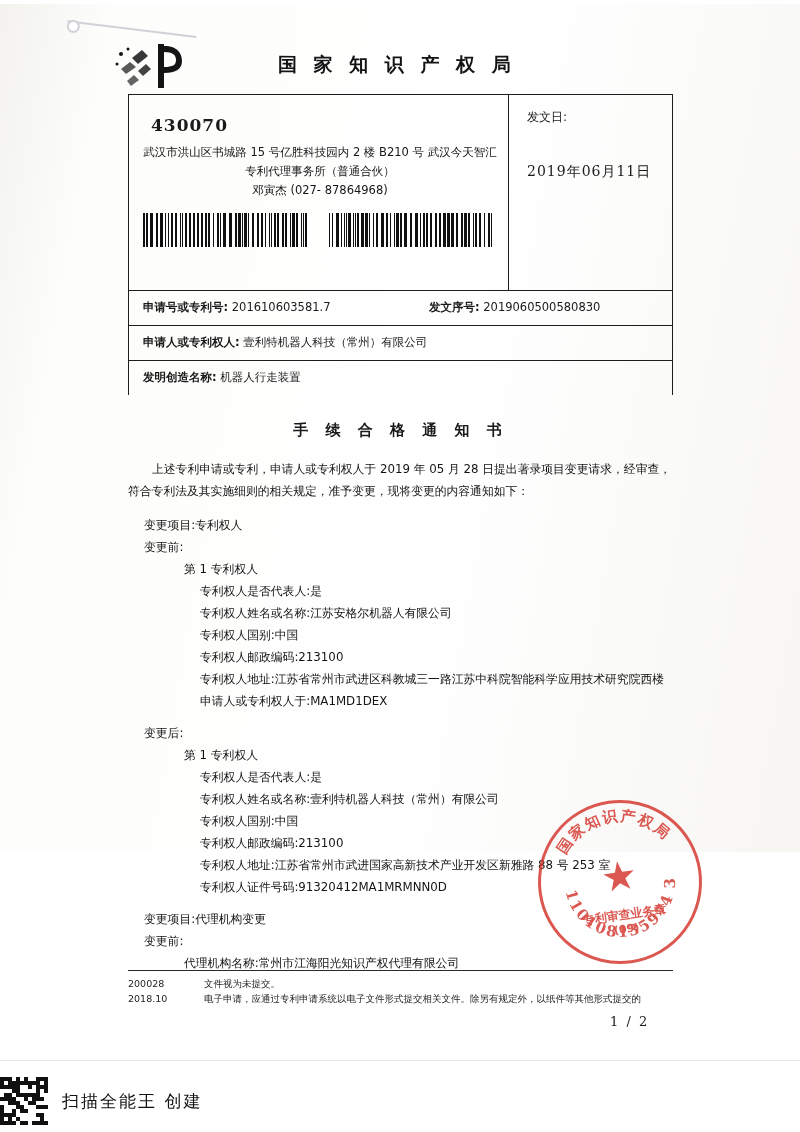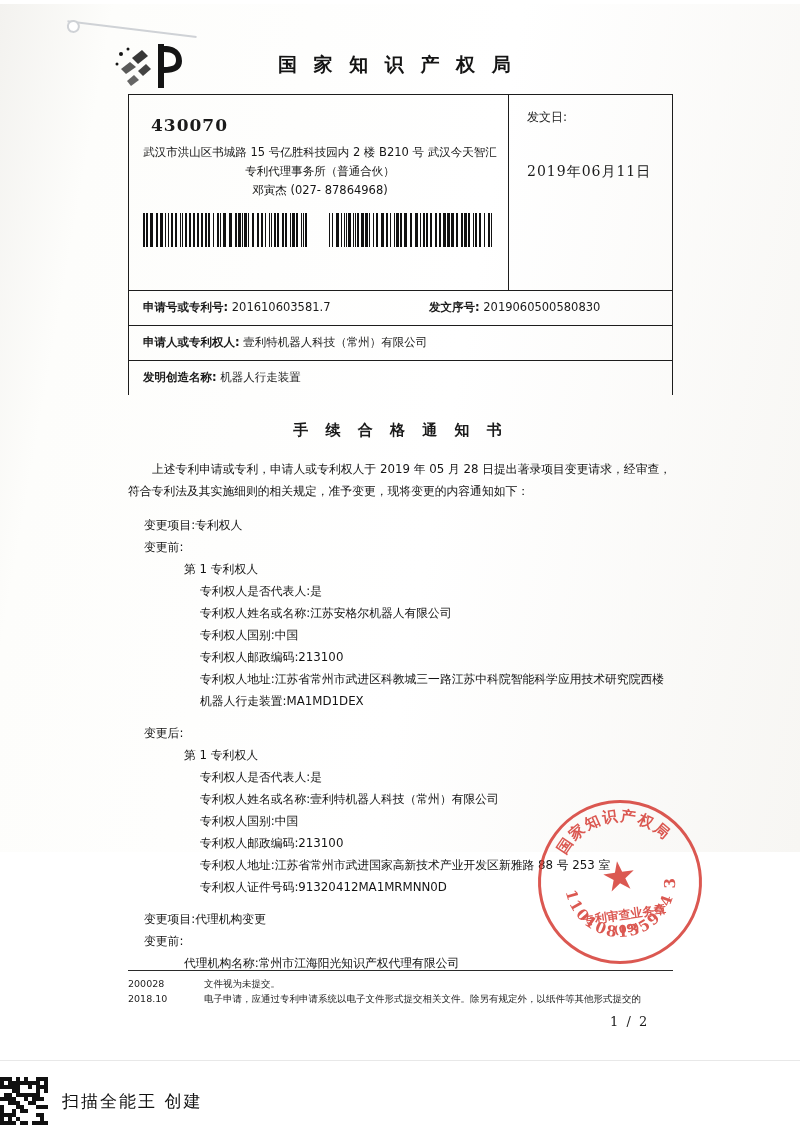--- a/index.html
+++ b/index.html
@@ -486,21 +486,21 @@
 
       <div>
         <div class="kv">变更项目:专利权人</div>
         <div class="kv">变更前:</div>
         <div class="indent1">第 1 专利权人</div>
         <div class="indent2">专利权人是否代表人:是</div>
         <div class="indent2">专利权人姓名或名称:江苏安格尔机器人有限公司</div>
         <div class="indent2">专利权人国别:中国</div>
         <div class="indent2">专利权人邮政编码:213100</div>
         <div class="indent2">专利权人地址:江苏省常州市武进区科教城三一路江苏中科院智能科学应用技术研究院西楼</div>
-        <div class="indent2">机器人行走装置:MA1MD1DEX</div>
+        <div class="indent2">申请人或专利权人于:MA1MD1DEX</div>
         <div class="blockgap"></div>
         <div class="kv">变更后:</div>
         <div class="indent1">第 1 专利权人</div>
         <div class="indent2">专利权人是否代表人:是</div>
         <div class="indent2">专利权人姓名或名称:壹利特机器人科技（常州）有限公司</div>
         <div class="indent2">专利权人国别:中国</div>
         <div class="indent2">专利权人邮政编码:213100</div>
         <div class="indent2">专利权人地址:江苏省常州市武进国家高新技术产业开发区新雅路 88 号 253 室</div>
         <div class="indent2">专利权人证件号码:91320412MA1MRMNN0D</div>
       </div>

